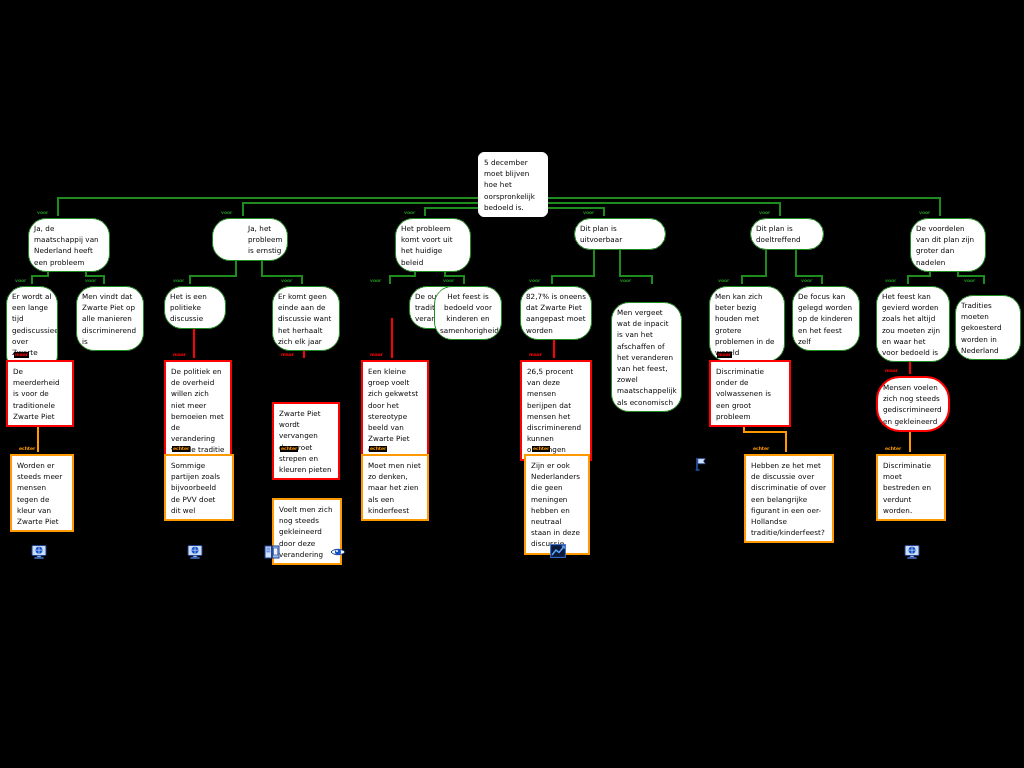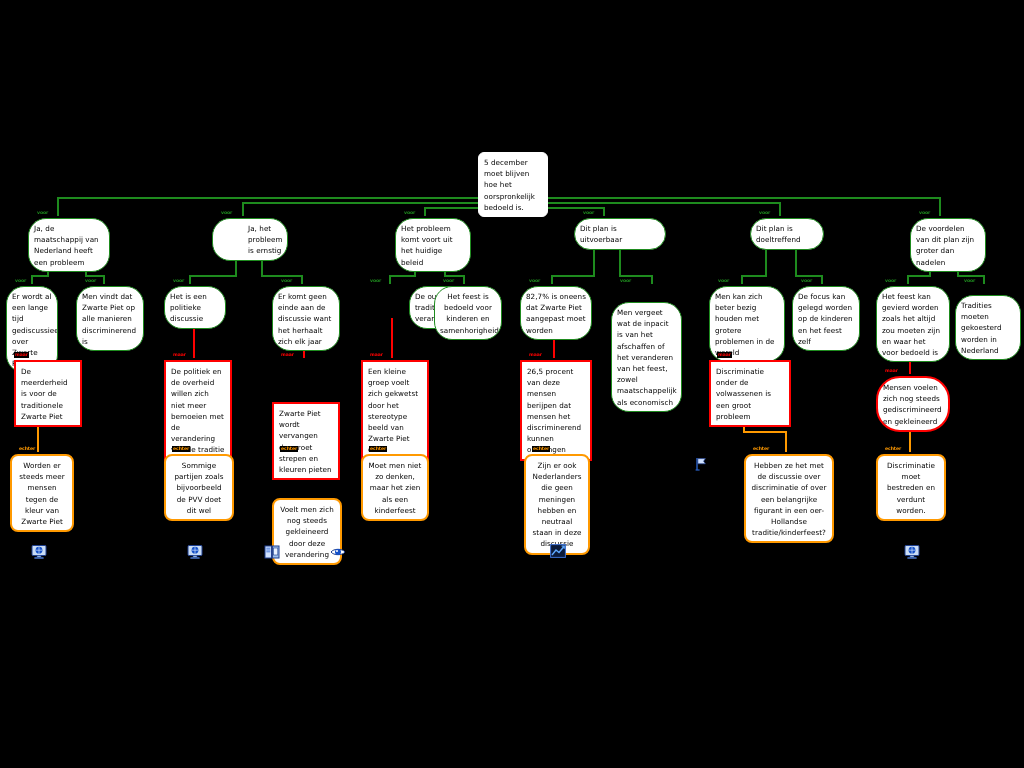--- a/index.html
+++ b/index.html
@@ -40,22 +40,21 @@
   .node.pro {
     border: 1.5px solid #1e8b1e;
     border-radius: 18px;
   }
   .node.con {
     border: 2px solid #ff0000;
     border-radius: 0px;
   }
   .node.rebut {
     border: 2px solid #ff9900;
-    border-radius: 8px;
-    text-align: center;
+    border-radius: 0px;
   }
   .node.root {
     border: 1.5px solid #ffffff;
     border-radius: 6px;
     background: #ffffff;
   }
   .linklabel {
     position: absolute;
     font-size: 4.6px;
     line-height: 6px;
@@ -159,21 +158,21 @@
     <div class="node pro" style="left: 611px; top: 286px; width: 71px; min-height: 60px; margin-top: 16px;">Men vergeet wat de inpacit is van het afschaffen of het veranderen van het feest, zowel maatschappelijk als economisch</div>
     <div class="linklabel pro" style="left: 619px; top: 278px;">voor</div>
     <div class="node pro" style="left: 709px; top: 286px; width: 76px; min-height: 46px;">Men kan zich beter bezig houden met grotere problemen in de wereld</div>
     <div class="linklabel pro" style="left: 717px; top: 278px;">voor</div>
     <div class="node pro" style="left: 792px; top: 286px; width: 68px; min-height: 46px;">De focus kan gelegd worden op de kinderen en het feest zelf</div>
     <div class="linklabel pro" style="left: 800px; top: 278px;">voor</div>
     <div class="node pro" style="left: 876px; top: 286px; width: 74px; min-height: 62px;">Het feest kan gevierd worden zoals het altijd zou moeten zijn en waar het voor bedoeld is</div>
     <div class="linklabel pro" style="left: 884px; top: 278px;">voor</div>
     <div class="node pro" style="left: 955px; top: 295px; width: 66px; min-height: 40px;">Tradities moeten gekoesterd worden in Nederland</div>
     <div class="linklabel pro" style="left: 963px; top: 278px;">voor</div>
-    <div class="node con" style="left: 6px; top: 360px; width: 68px; min-height: 40px; margin-left: 8px;">De meerderheid is voor de traditionele Zwarte Piet</div>
+    <div class="node con" style="left: 6px; top: 360px; width: 68px; min-height: 40px;">De meerderheid is voor de traditionele Zwarte Piet</div>
     <div class="linklabel con" style="left: 14px; top: 352px;">maar</div>
     <div class="node con" style="left: 164px; top: 360px; width: 68px; min-height: 58px;">De politiek en de overheid willen zich niet meer bemoeien met de verandering van de traditie</div>
     <div class="linklabel con" style="left: 172px; top: 352px;">maar</div>
     <div class="node con" style="left: 272px; top: 360px; width: 68px; min-height: 48px; margin-top: 42px;">Zwarte Piet wordt vervangen door roet strepen en kleuren pieten</div>
     <div class="linklabel con" style="left: 280px; top: 352px;">maar</div>
     <div class="node con" style="left: 361px; top: 360px; width: 68px; min-height: 70px;">Een kleine groep voelt zich gekwetst door het stereotype beeld van Zwarte Piet deze verbinden de traditie met het slavernij verleden</div>
     <div class="linklabel con" style="left: 369px; top: 352px;">maar</div>
     <div class="node con" style="left: 520px; top: 360px; width: 72px; min-height: 70px;">26,5 procent van deze mensen berijpen dat mensen het discriminerend kunnen ontvangen</div>
     <div class="linklabel con" style="left: 528px; top: 352px;">maar</div>
     <div class="node con" style="left: 709px; top: 360px; width: 82px; min-height: 42px;">Discriminatie onder de volwassenen is een groot probleem</div>

